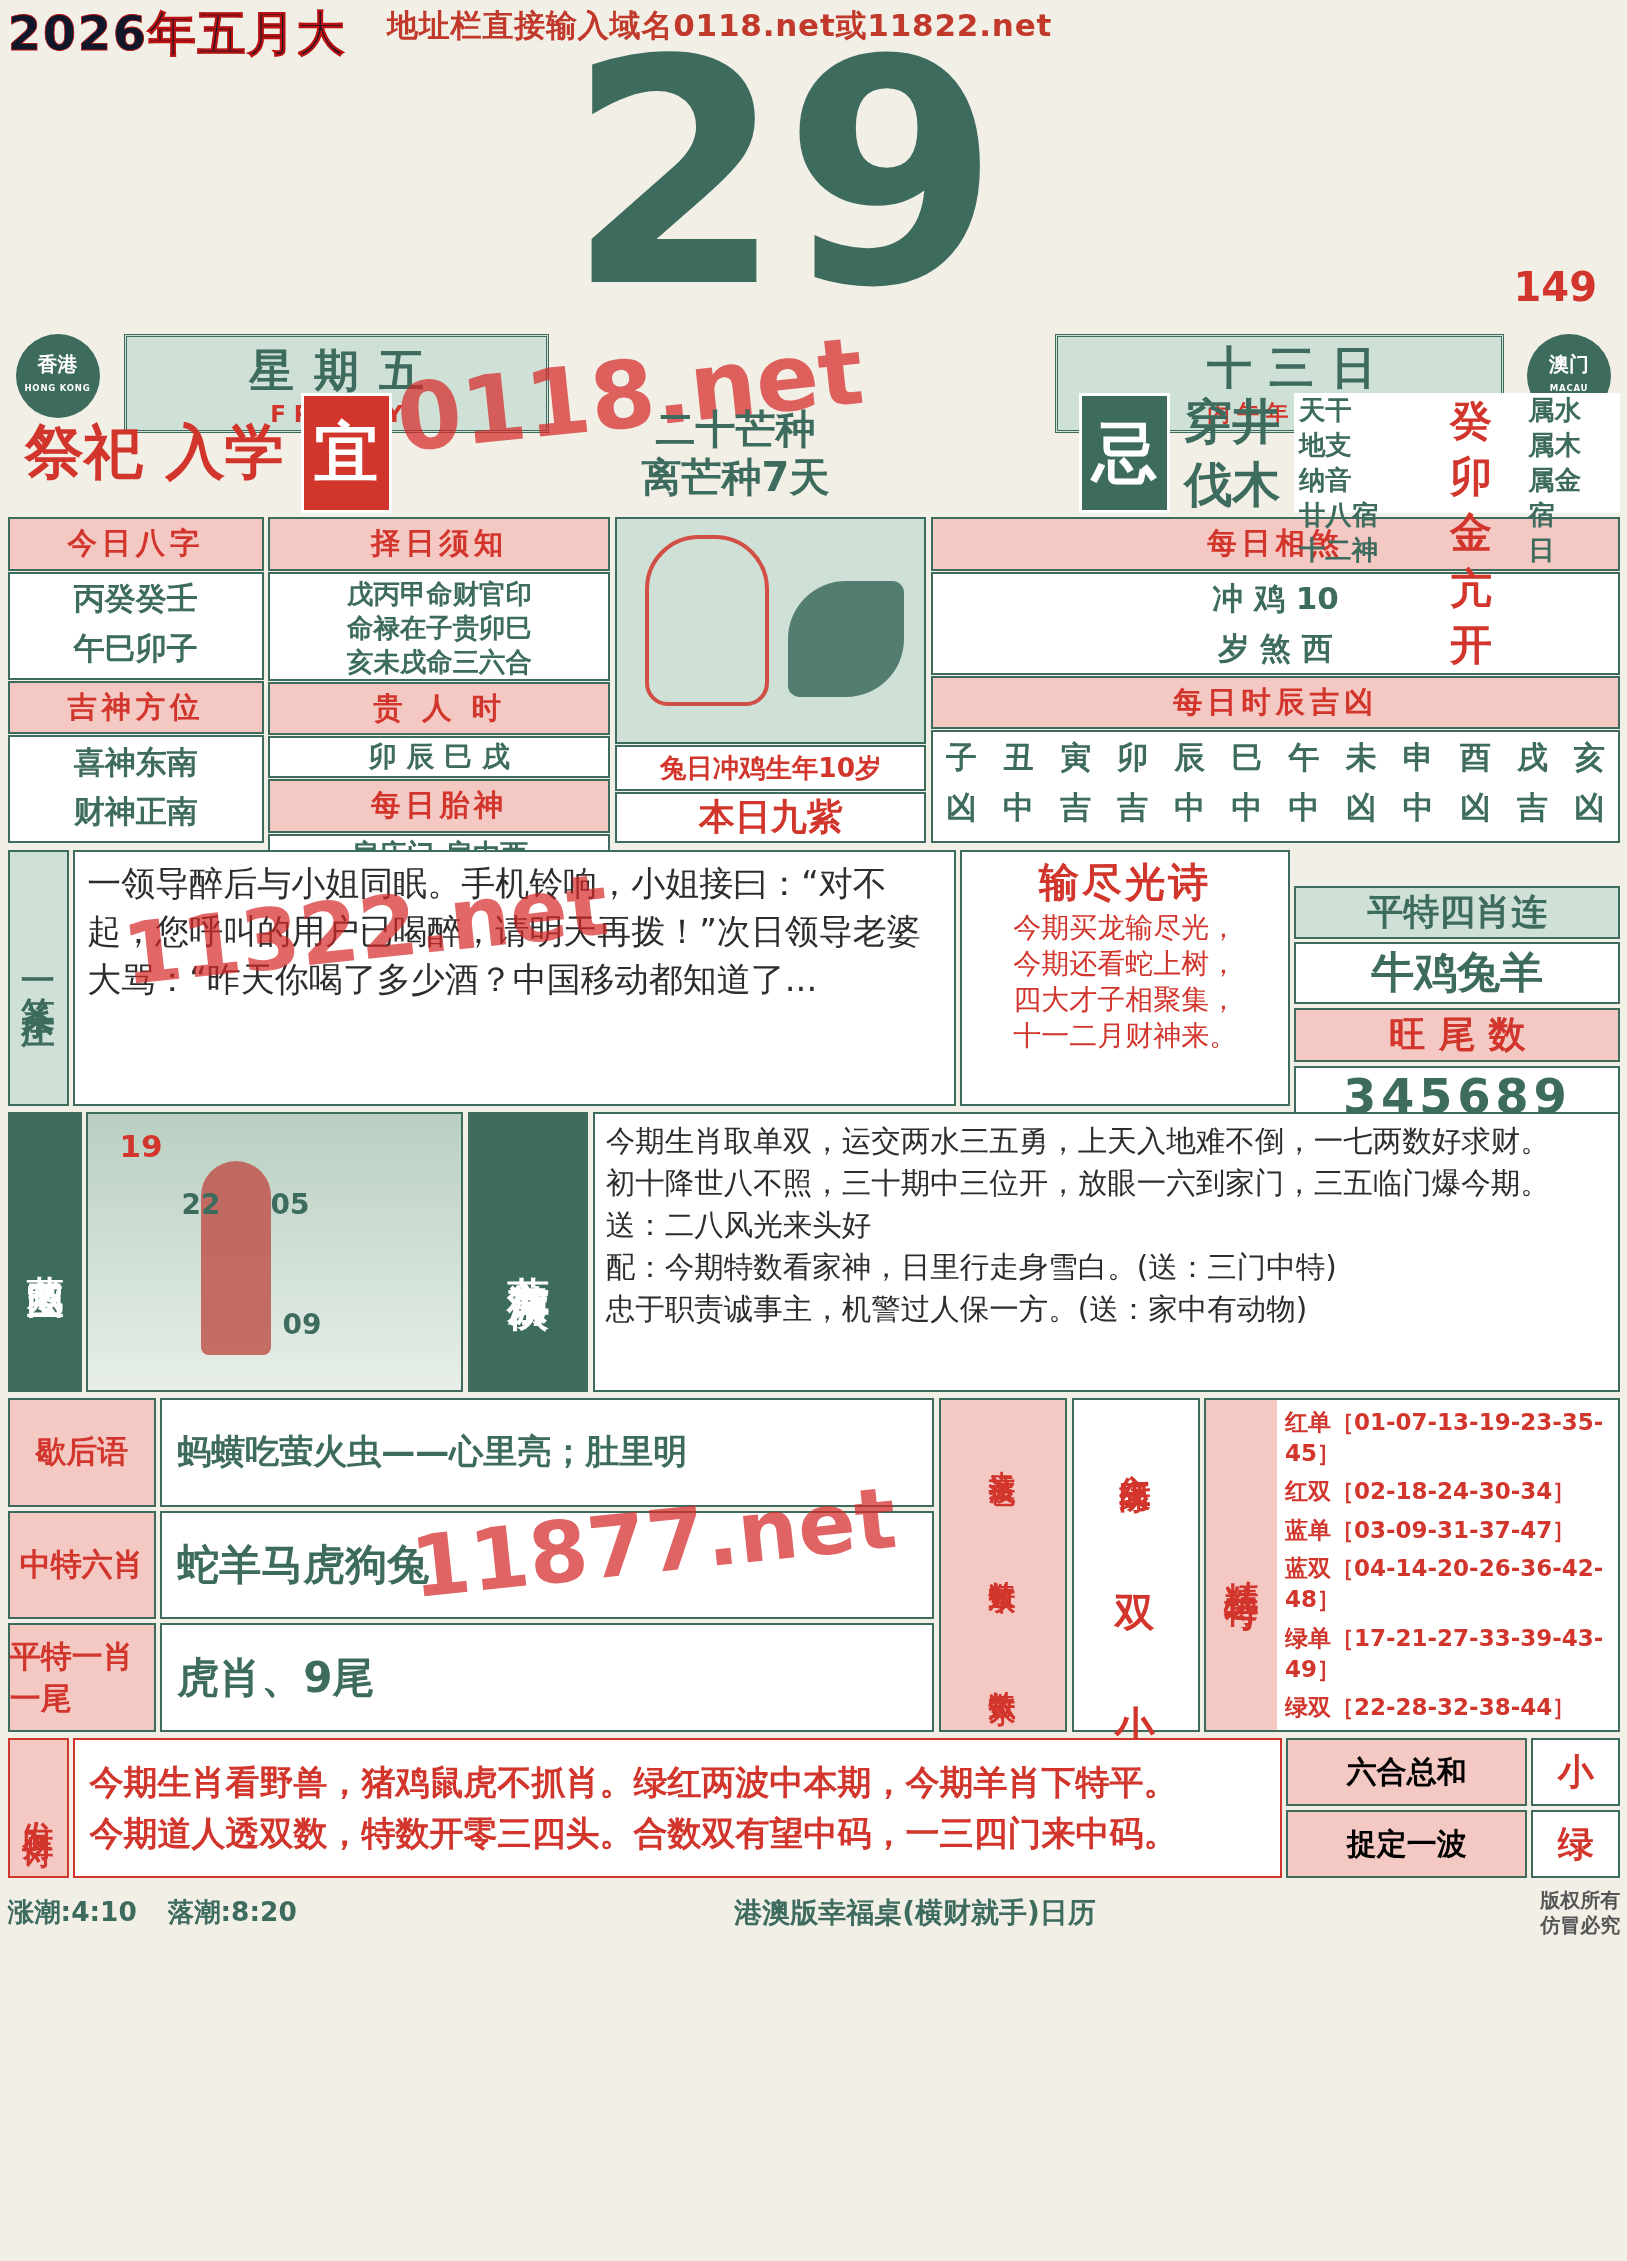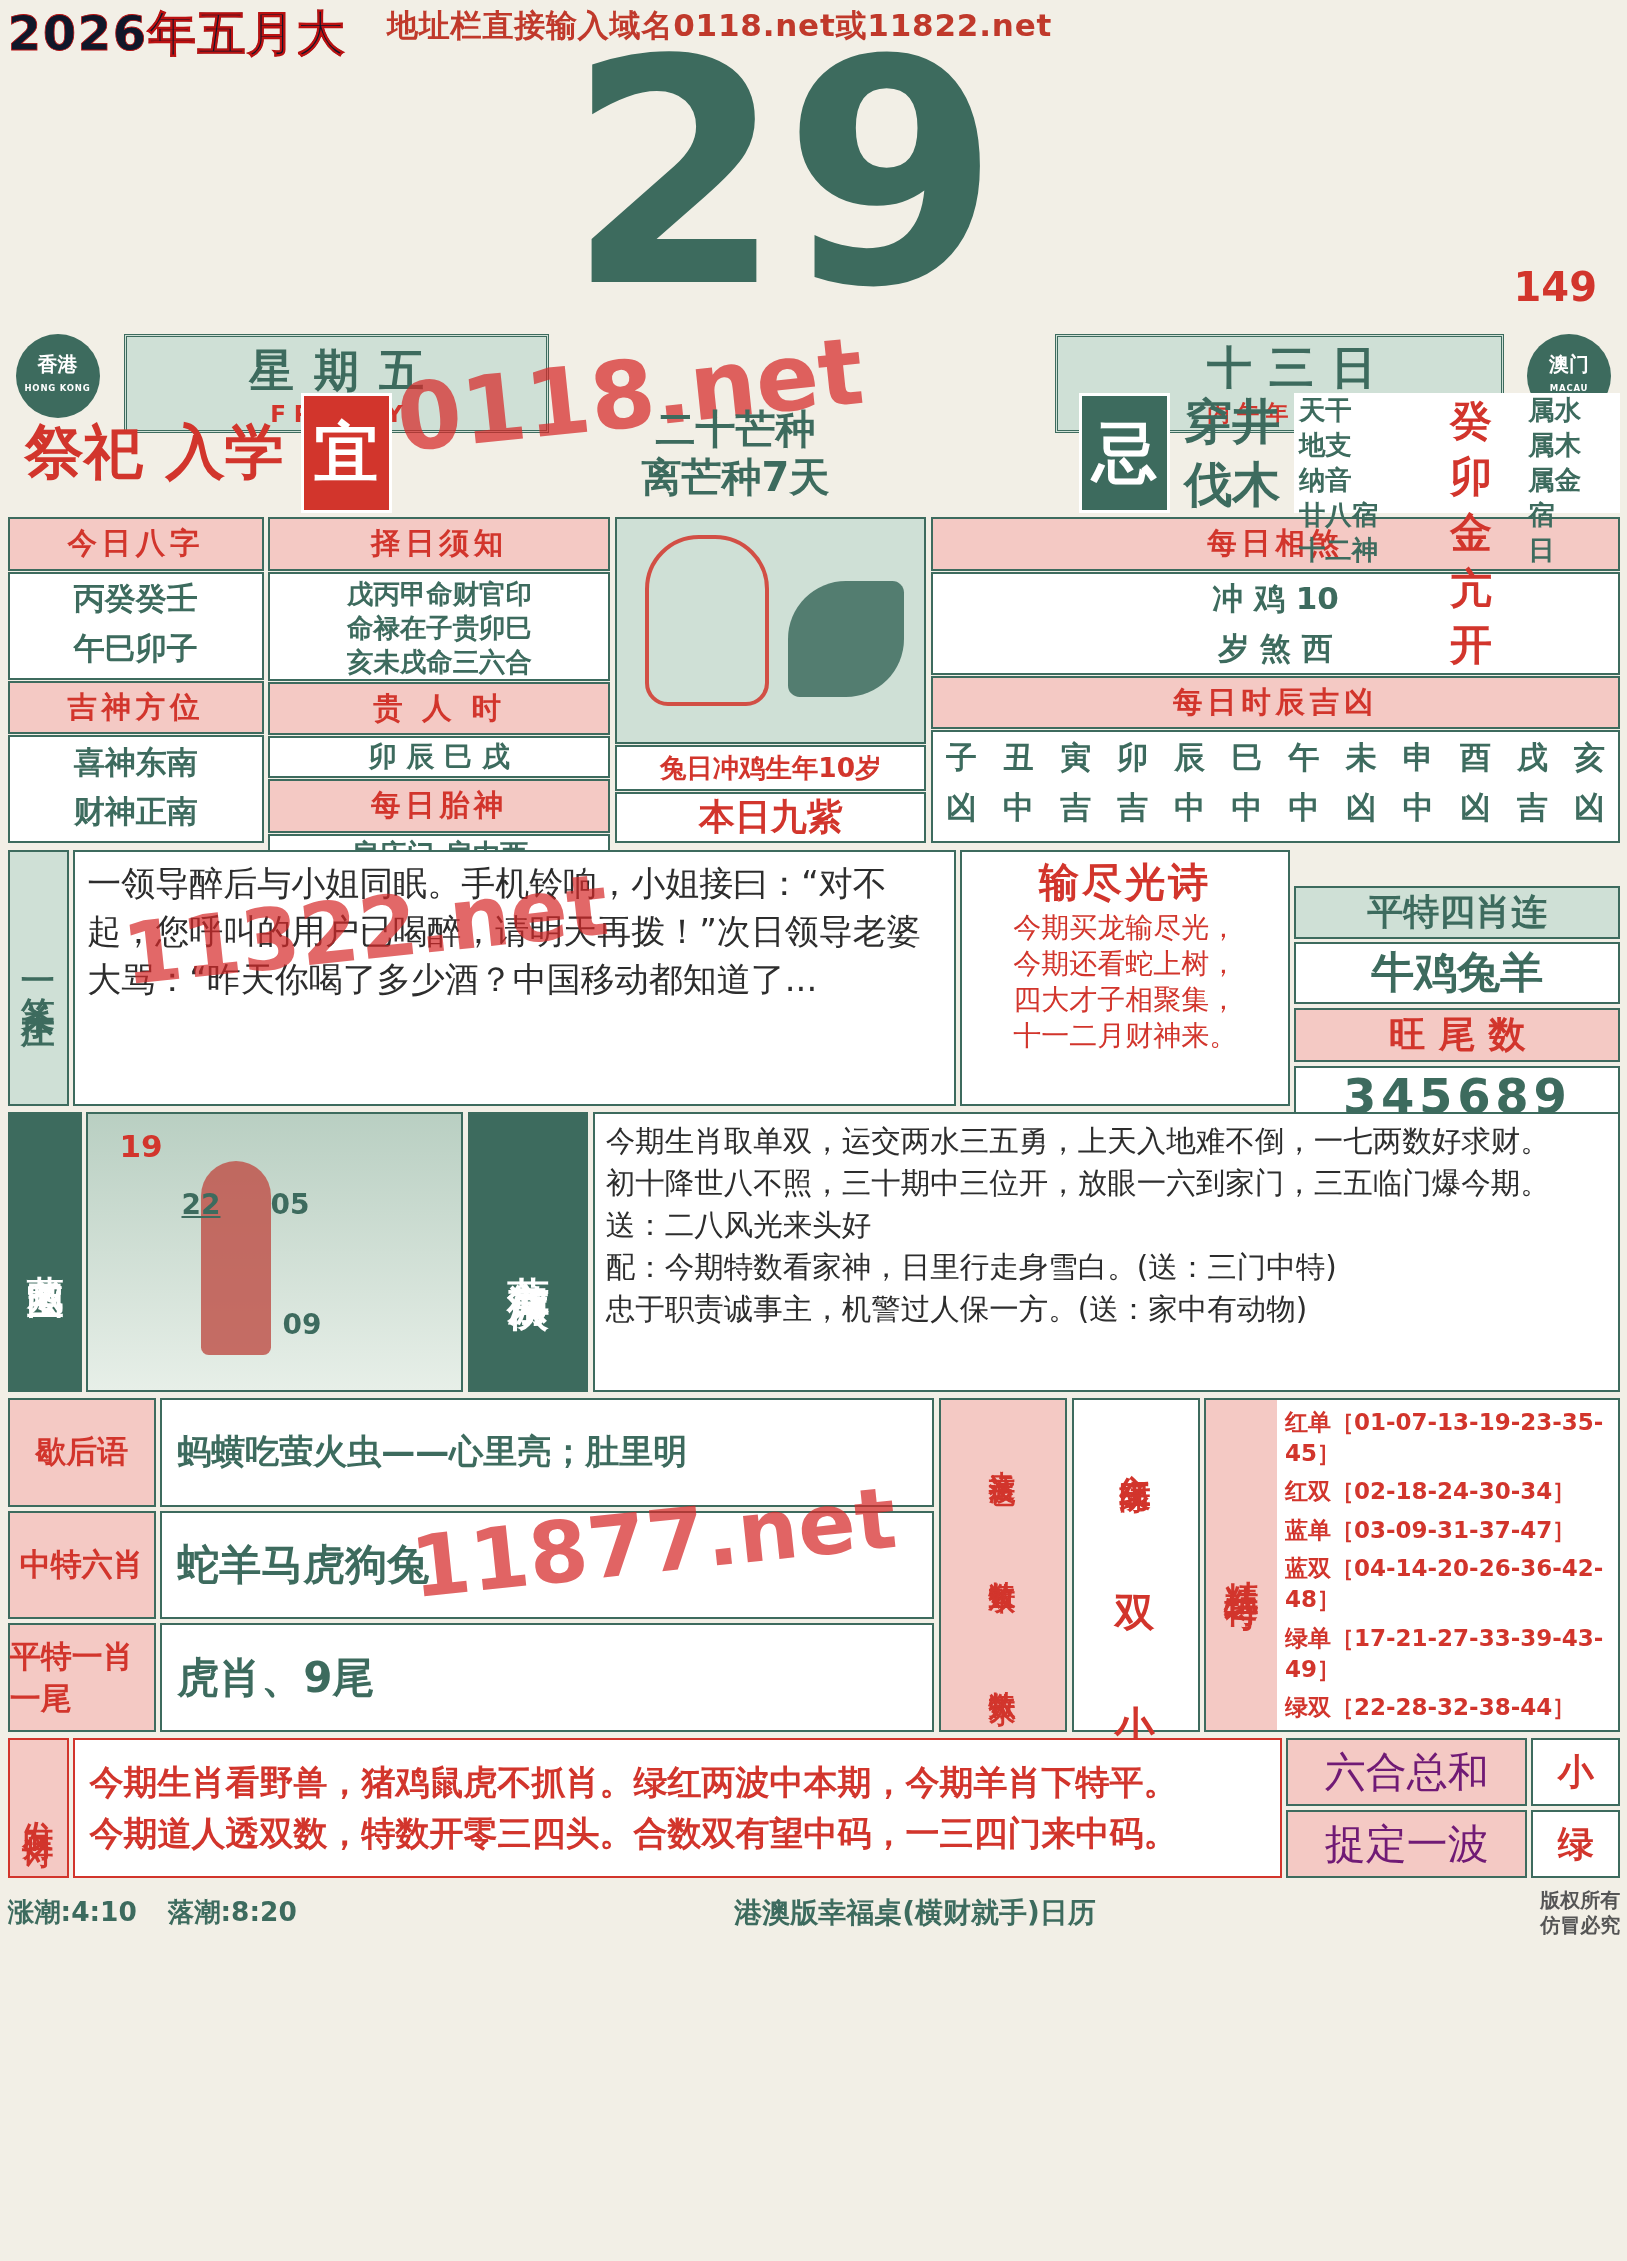--- a/index.html
+++ b/index.html
@@ -65,21 +65,21 @@
   #wm2{position:absolute;left:47px;top:54px;font-size:85px;font-weight:bold;color:rgba(214,40,40,.70);transform:rotate(-6deg);}
   .poembox{width:326px;border:2.3px solid #3d6b5e;background:#fff;display:flex;flex-direction:column;align-items:center;
            padding-top:3.1px;}
   .poembox .t{font-size:40px;font-weight:bold;color:#d2352c;letter-spacing:3.1px;}
   .poembox .l{font-size:28px;color:#d2352c;line-height:36px;}
   .rightcol{width:326px;display:flex;flex-direction:column;gap:3.9px;}
   
   #treasure{margin:6.2px 7.8px 0 7.8px;display:flex;gap:4.7px;height:280px;}
   #pic{width:373px;border:2.3px solid #3d6b5e;background:linear-gradient(180deg,#b9cfc2,#e7efe8);position:relative;}
   #pic .n19{position:absolute;left:31px;top:14px;font-size:31px;font-weight:bold;color:#d2352c;}
-  #pic .n22{position:absolute;left:93px;top:74px;font-size:28px;font-weight:bold;color:#3d6b5e;text-decoration:underline;}
+  #pic .n22{position:absolute;left:93px;top:74px;font-size:28px;font-weight:bold;color:#3d6b5e;}
   #pic .n05{position:absolute;left:182px;top:74px;font-size:28px;font-weight:bold;color:#3d6b5e;}
   #pic .n09{position:absolute;left:194px;top:194px;font-size:28px;font-weight:bold;color:#3d6b5e;}
   #pic .figure{position:absolute;left:113px;top:47px;width:70px;height:194px;background:#c0564e;border-radius:35px 35px 7.8px 7.8px;opacity:.85;}
   .vtitle2{width:116px;background:#3d6b5e;color:#fff;display:flex;align-items:center;justify-content:center;
            font-size:42px;font-weight:bold;writing-mode:vertical-rl;letter-spacing:4.7px;border:2.3px solid #3d6b5e;}
   #tzcontent{flex:1;border:2.3px solid #3d6b5e;background:#fff;padding:6.2px 11px;font-size:29.5px;line-height:42px;color:#2d2d2d;}
   
   #lower{margin:6.2px 7.8px 0 7.8px;display:flex;gap:4.7px;height:334px;}
   .lowleft{flex:1;display:flex;flex-direction:column;gap:3.9px;}
   .lrow{display:flex;gap:3.9px;flex:1;}
@@ -96,21 +96,21 @@
               font-weight:bold;color:#d2352c;writing-mode:vertical-rl;letter-spacing:6.2px;}
   .numlist{flex:1;display:flex;flex-direction:column;justify-content:space-around;padding:3.1px 7.8px;}
   .numlist div{font-size:23px;font-weight:bold;color:#d2352c;}
   
   #fortune{margin:6.2px 7.8px 0 7.8px;display:flex;gap:4.7px;height:140px;}
   .fpoem{flex:1;border:2.3px solid #d2352c;background:#fff;display:flex;flex-direction:column;justify-content:center;
          padding-left:14px;font-size:34px;line-height:51px;font-weight:bold;color:#d2352c;}
   .fright{width:334px;display:flex;flex-direction:column;gap:3.9px;}
   .frow{flex:1;display:flex;gap:3.9px;}
   .fkey{flex:1;border:2.3px solid #3d6b5e;background:#f4c9c4;display:flex;align-items:center;justify-content:center;
-        font-size:41px;font-weight:normal;color:#701a75;}
+        font-size:30px;font-weight:bold;color:#000000;}
   .fval{width:85px;border:2.3px solid #3d6b5e;background:#fff;display:flex;align-items:center;justify-content:center;
         font-size:36px;font-weight:bold;color:#d2352c;}
   
   #footer{margin:7.8px 7.8px 0 7.8px;display:flex;align-items:center;height:54px;font-size:26.4px;font-weight:bold;color:#3d6b5e;}
   #footer .tide{width:435px;display:flex;gap:31px;}
   #footer .mid{flex:1;text-align:center;font-size:28px;}
   #footer .cr{width:233px;text-align:right;font-size:20px;line-height:25px;color:#555;}
 </style>
 </head>
 <body>

